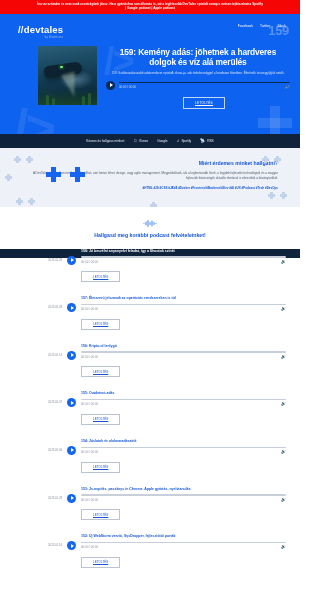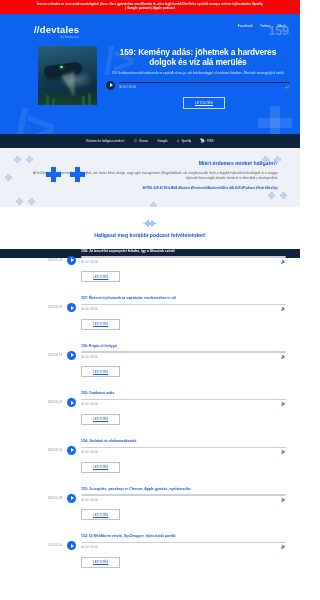--- a/index.html
+++ b/index.html
@@ -52,21 +52,20 @@
   .deco-plus::before { left: 12px; top: 0; width: 10px; height: 34px; }
   .deco-plus::after { left: 0; top: 12px; width: 34px; height: 10px; }
 
   .topbar {
     position: relative;
     display: flex;
     align-items: flex-start;
     justify-content: space-between;
     padding: 6px 14px 0 18px;
     z-index: 3;
-    margin-left: 16px;
   }
   .logo { line-height: 1; }
   .logo-main {
     color: #ffffff;
     font-size: 9.5px;
     font-weight: 800;
     letter-spacing: 0.2px;
   }
   .logo-sub {
     display: block;

